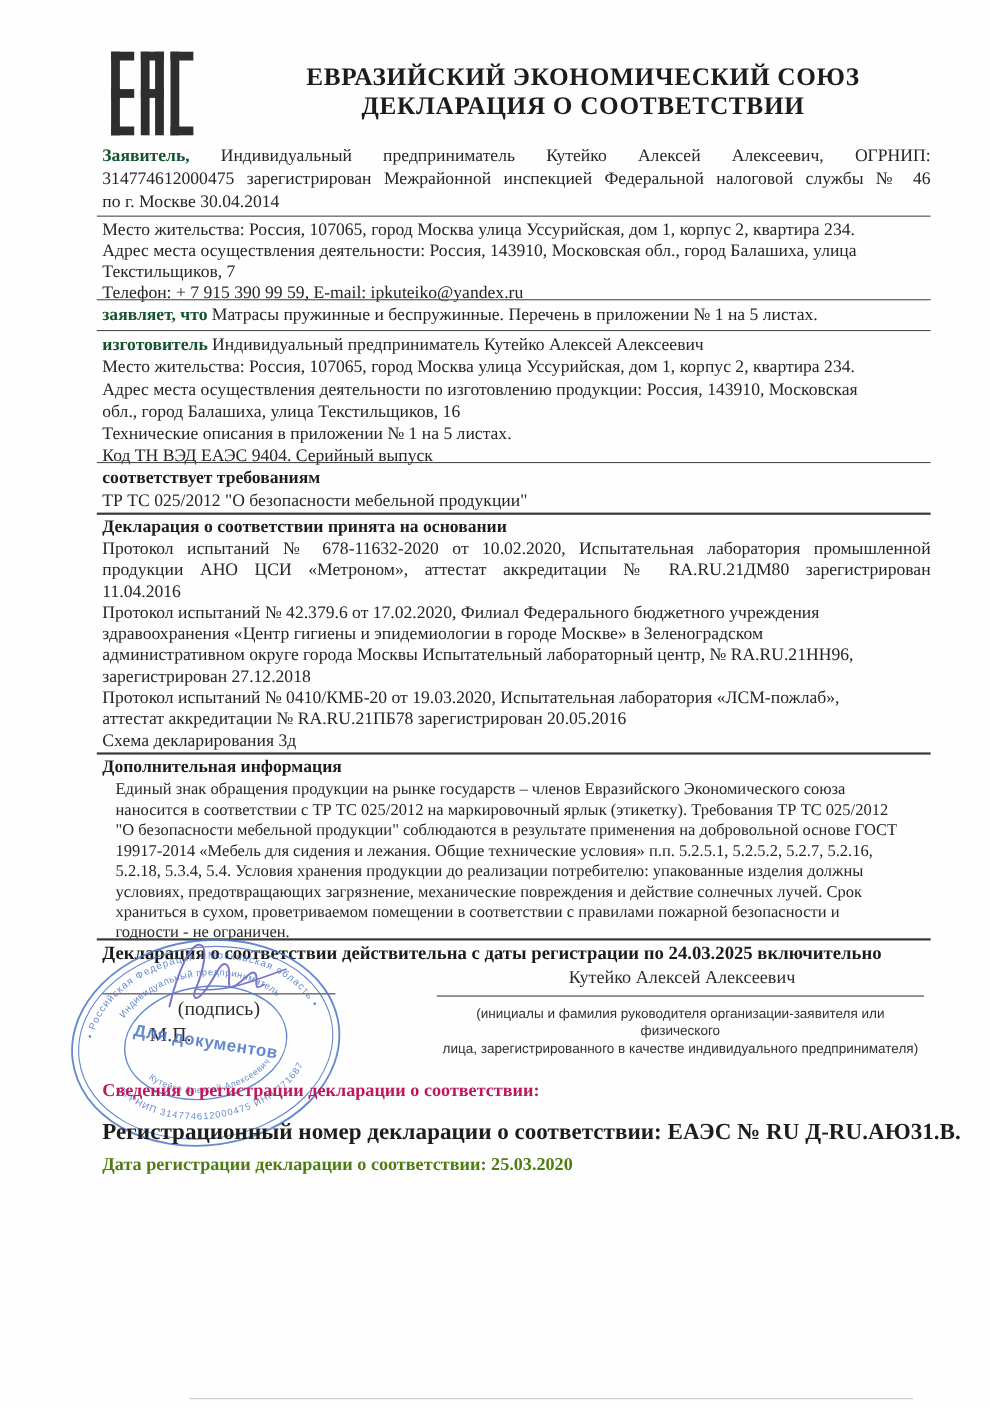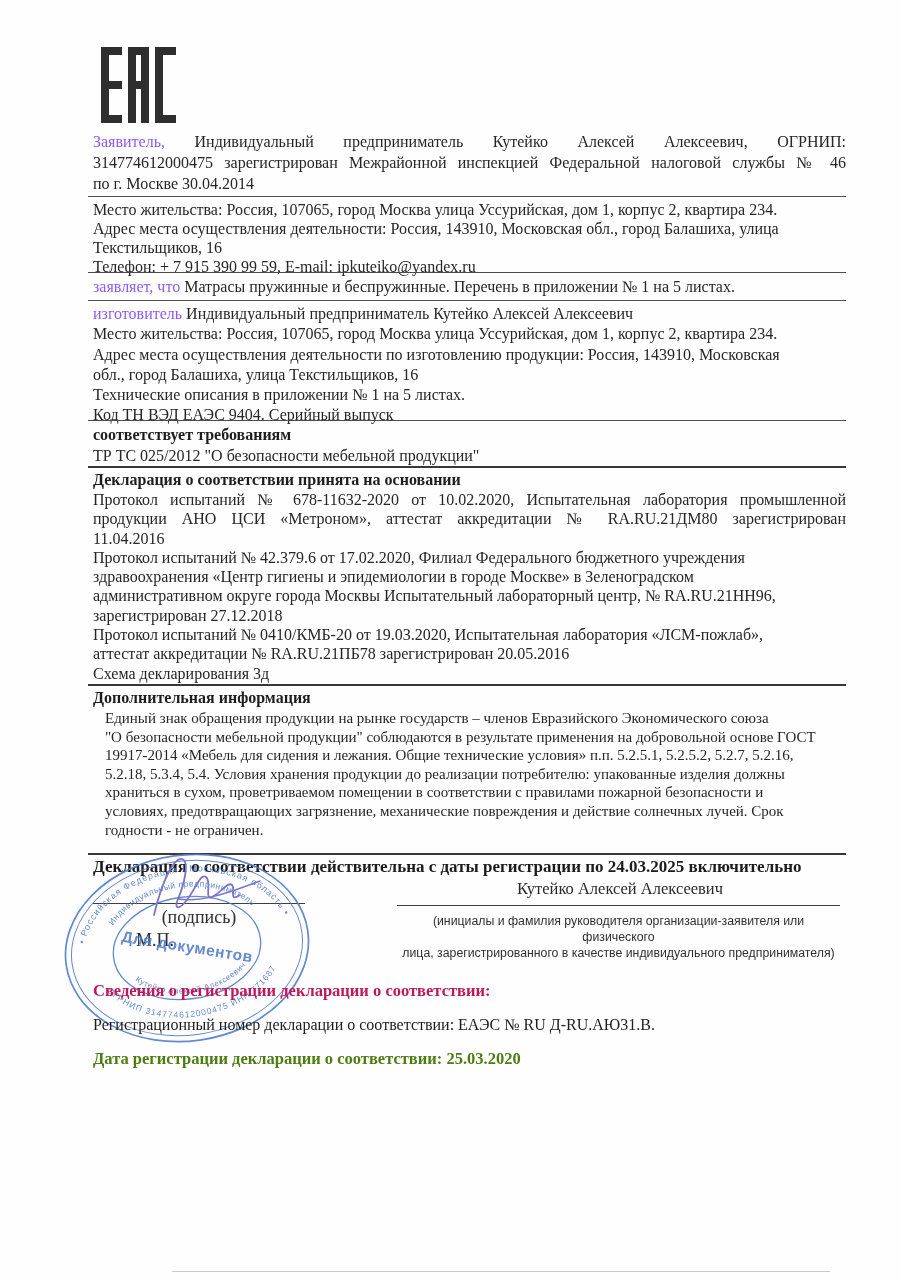--- a/index.html
+++ b/index.html
@@ -16,21 +16,21 @@
   
   .logo-svg{position:absolute;left:100px;top:46px;}
   .title{
     position:absolute;left:190px;top:56px;width:680px;
     text-align:center;font-weight:bold;font-size:23px;line-height:27px;
     letter-spacing:.6px;color:#1c1c1c;
   }
   
   .block{position:absolute;left:93px;width:753px;font-size:16px;line-height:21px;}
   .t-line{white-space:nowrap;}
-  .lead{font-weight:normal;color:#8b5cf6;}
+  .lead{font-weight:bold;color:#14532d;}
   .jline{white-space:normal;text-align:justify;text-align-last:justify;}
   .hr{position:absolute;left:88px;width:758px;background:#4c4c4c;height:1px;}
   .hr.thick{height:2px;background:#383838;}
   .h-bold{font-weight:bold;color:#1d1d1d;}
   .small-block{font-size:15px;line-height:18.6px;margin-left:12px;}
   .sig-line{position:absolute;border-bottom:1.5px solid #3f3f3f;}
   .sig-caption{
     position:absolute;text-align:center;
     font-size:18px;color:#2e2e2e;
   }
@@ -41,21 +41,21 @@
   }
   .fio{
     position:absolute;left:400px;top:879px;width:440px;text-align:center;
     font-size:16.5px;color:#2a2a2a;
   }
   .validity{
     position:absolute;left:93px;top:857px;width:760px;
     font-weight:bold;font-size:17px;color:#1b1b1b;white-space:nowrap;
   }
   .reg-head{position:absolute;left:93px;top:981px;font-weight:bold;font-size:16.5px;color:#be185d;}
-  .reg-num{position:absolute;left:93px;top:1016px;font-weight:normal;font-size:16px;color:#1d1d1d;}
+  .reg-num{position:absolute;left:93px;top:1016px;font-weight:bold;font-size:21px;color:#1d1d1d;}
   .reg-date{position:absolute;left:93px;top:1049px;font-weight:bold;font-size:16.5px;color:#4d7c0f;}
   .stamp-wrap{position:absolute;left:56px;top:849px;pointer-events:none;opacity:.88;}
   .sign-wrap{position:absolute;left:148px;top:851px;pointer-events:none;}
   .bottom-artifact{position:absolute;left:172px;top:1271px;width:658px;height:1px;background:#c9c9c9;}
   #basis-lines .t-line:nth-child(-n+2){text-align:justify;text-align-last:justify;white-space:normal;}
 </style>
 </head>
 <body>
 
 <div class="page">
@@ -72,32 +72,36 @@
       <rect x="41" y="1" width="8" height="76"></rect>
       <rect x="28" y="1" width="21" height="8"></rect>
       <rect x="28" y="35" width="21" height="8"></rect>
 
       <rect x="55" y="1" width="8" height="76"></rect>
       <rect x="55" y="1" width="21" height="8"></rect>
       <rect x="55" y="69" width="21" height="8"></rect>
     </g>
   </svg>
 
+  <div class="title">
+    <div>ЕВРАЗИЙСКИЙ ЭКОНОМИЧЕСКИЙ СОЮЗ</div>
+    <div>ДЕКЛАРАЦИЯ О СООТВЕТСТВИИ</div>
+  </div>
 
   <div class="block" style="top:131px;">
     <div class="t-line jline"><span class="lead">Заявитель,</span><span> Индивидуальный предприниматель Кутейко Алексей Алексеевич, ОГРНИП:</span></div>
     <div class="t-line jline">314774612000475 зарегистрирован Межрайонной инспекцией Федеральной налоговой службы № 46</div>
     <div class="t-line">по г. Москве 30.04.2014</div>
   </div>
   <div class="hr" style="top:196px;"></div>
 
   <div class="block" style="top:200px;line-height:19px;">
       <div class="t-line">Место жительства: Россия, 107065, город Москва улица Уссурийская, дом 1, корпус 2, квартира 234.</div>
       <div class="t-line">Адрес места осуществления деятельности: Россия, 143910, Московская обл., город  Балашиха, улица</div>
-      <div class="t-line">Текстильщиков, 16</div>
+      <div class="t-line">Текстильщиков, 7</div>
       <div class="t-line">Телефон: + 7 915 390 99 59, E-mail: ipkuteiko@yandex.ru</div>
     </div>
   <div class="hr" style="top:272px;"></div>
 
   <div class="block" style="top:276px;">
     <div class="t-line"><span class="lead">заявляет, что</span><span> Матрасы пружинные и беспружинные. Перечень в приложении № 1 на 5 листах.</span></div>
   </div>
   <div class="hr" style="top:300px;"></div>
 
   <div class="block" style="top:304px;line-height:20.3px;">
@@ -133,25 +137,26 @@
       <div class="t-line">аттестат аккредитации № RA.RU.21ПБ78 зарегистрирован 20.05.2016</div>
       <div class="t-line">Схема декларирования 3д</div>
     </div>
   <div class="hr thick" style="top:684px;"></div>
 
   <div class="block" style="top:687px;">
     <div class="t-line h-bold">Дополнительная информация</div>
   </div>
   <div class="block small-block" style="top:709px;">
       <div class="t-line">Единый знак обращения продукции на рынке государств – членов Евразийского Экономического союза</div>
+      <div class="t-line">наносится в соответствии с  ТР ТС 025/2012 на маркировочный ярлык (этикетку). Требования ТР ТС 025/2012</div>
       <div class="t-line">"О безопасности мебельной продукции" соблюдаются в результате применения на добровольной основе ГОСТ</div>
       <div class="t-line">19917-2014 «Мебель для сидения и лежания. Общие технические условия» п.п. 5.2.5.1, 5.2.5.2, 5.2.7, 5.2.16,</div>
       <div class="t-line">5.2.18, 5.3.4, 5.4. Условия хранения продукции до реализации потребителю: упакованные изделия должны</div>
+      <div class="t-line">условиях, предотвращающих загрязнение, механические повреждения и действие солнечных лучей.  Срок</div>
       <div class="t-line">храниться в сухом, проветриваемом помещении в соответствии с правилами пожарной безопасности и</div>
-      <div class="t-line">условиях, предотвращающих загрязнение, механические повреждения и действие солнечных лучей.  Срок</div>
       <div class="t-line">годности - не ограничен.</div>
     </div>
   <div class="hr thick" style="top:853px;"></div>
 
   <div class="validity">Декларация о соответствии  действительна с даты регистрации по 24.03.2025 включительно</div>
 
   <div class="sig-line" style="left:93px;top:903px;width:212px;"></div>
   <div class="sig-caption" style="left:93px;top:907px;width:212px;">(подпись)</div>
   <div class="sig-caption" style="left:110px;top:930px;width:90px;">М.П.</div>
 

